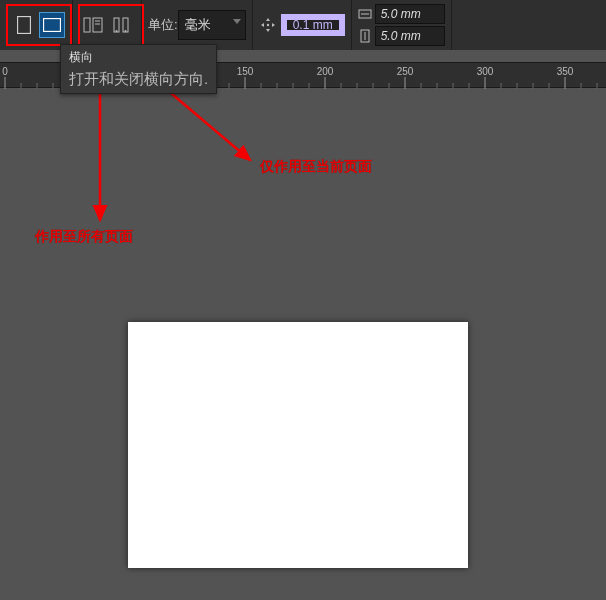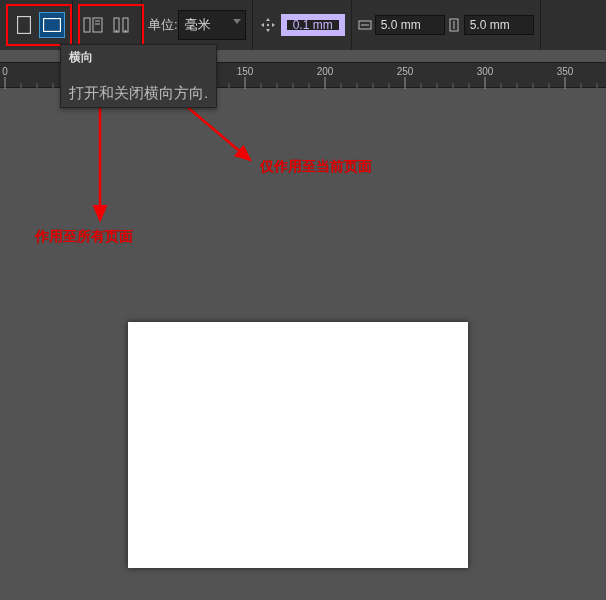--- a/index.html
+++ b/index.html
@@ -73,21 +73,21 @@
     background: #222;
     color: #c4b5fd;
     border: 6px solid #c4b5fd;
     height: 22px;
     display: flex;
     align-items: center;
     padding: 0 6px;
     min-width: 60px;
     font-size: 12px;
   }
-  .dim-col { display: flex; flex-direction: row; gap: 2px; padding: 2px 0; }
+  .dim-col { display: flex; flex-direction: column; gap: 2px; padding: 2px 0; font-style: italic; }
   .dim-input {
     background: #222;
     color: #ddd;
     border: 1px solid #111;
     height: 20px;
     display: flex;
     align-items: center;
     padding: 0 5px;
     min-width: 70px;
     font-size: 12px;
@@ -106,21 +106,21 @@
     background: #383838;
     color: #ddd;
     border: 1px solid #222;
     padding: 4px 8px;
     font-size: 12px;
     line-height: 1.4;
     max-width: 160px;
     z-index: 6;
     box-shadow: 0 2px 4px rgba(0,0,0,0.4);
   }
-  .tooltip .tt-title { font-weight: bold; margin-bottom: 16px; }
+  .tooltip .tt-title { font-weight: normal; margin-bottom: 2px; }
   .tooltip .tt-desc  { font-size: 15px; color: #bbb; }
   .ruler {
     position: absolute;
     left: 0;
     top: 62px;
     width: 606px;
     height: 26px;
     background: #2f2f2f;
     border-top: 1px solid #1a1a1a;
     border-bottom: 1px solid #1a1a1a;

